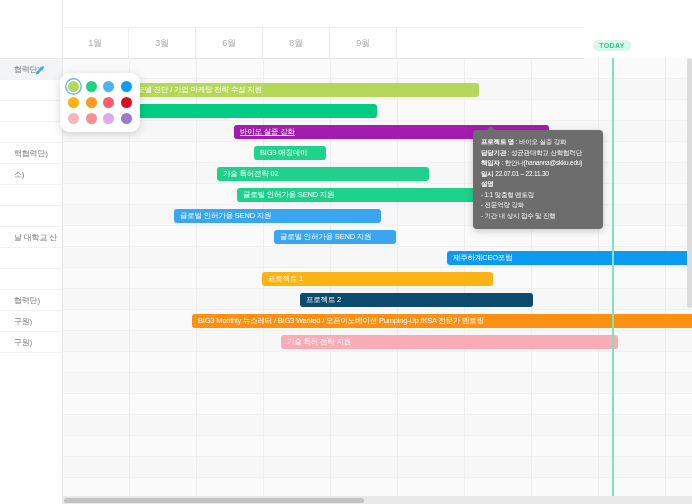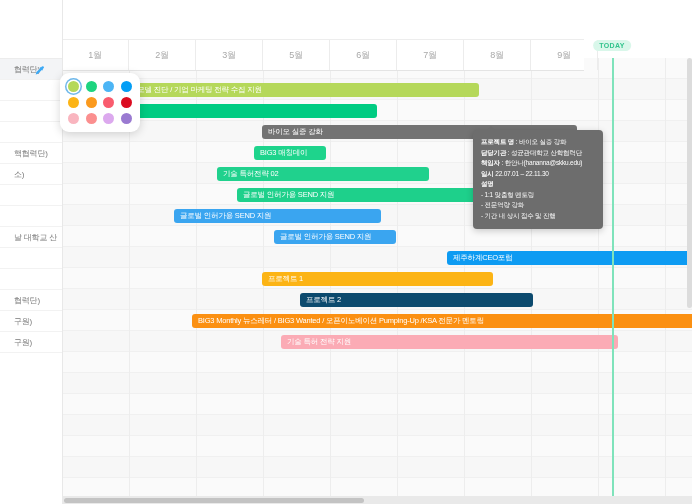--- a/index.html
+++ b/index.html
@@ -55,21 +55,21 @@
     right: 16px; top: 50%;
     transform: translateY(-50%);
     width: 12px; height: 12px;
     cursor: pointer;
   }
   .sb-fill { background: #fff; }
 
   
   .tl-head {
     position: absolute;
-    left: 62px; top: 12px;
+    left: 62px; top: 0;
     width: 522px; height: 58px;
     background: #ffffff;
     z-index: 4;
   }
   .tl-head-top {
     height: 27px;
     border-bottom: 1px solid #ededed;
     background: #fff;
   }
   .tl-months {
@@ -276,44 +276,41 @@
         <div class="vline" style="left: 268px;"></div>
         <div class="vline" style="left: 335px;"></div>
         <div class="vline" style="left: 402px;"></div>
         <div class="vline" style="left: 469px;"></div>
         <div class="vline" style="left: 536px;"></div>
         <div class="vline" style="left: 603px;"></div>
       </div>
     <div class="bars" id="grid-bars">
         <div class="bar" style="left: 60px; width: 357px; top: 24.5px; background: rgb(181, 216, 90);">소 모델 진단 / 기업 마케팅 전략 수집 지원</div>
         <div class="bar" style="left: 60px; width: 255px; top: 45.5px; background: rgb(0, 204, 130);">략</div>
-        <div class="bar" style="left: 200px; width: 315px; top: 66.5px; background: #737373;">바이오 실증 강화</div>
+        <div class="bar" style="left: 172px; width: 315px; top: 66.5px; background: #a21caf; text-decoration: underline;">바이오 실증 강화</div>
         <div class="bar" style="left: 192px; width: 72px; top: 87.5px; background: rgb(30, 212, 140);">BIG3 매칭데이</div>
         <div class="bar" style="left: 155px; width: 212px; top: 108.5px; background: rgb(32, 209, 141);">기술 특허전략 02</div>
         <div class="bar" style="left: 175px; width: 282px; top: 129.5px; background: rgb(30, 208, 139);">글로벌 인허가용 SEND 지원</div>
         <div class="bar" style="left: 112px; width: 207px; top: 150.5px; background: rgb(58, 165, 240);">글로벌 인허가용 SEND 지원</div>
         <div class="bar" style="left: 212px; width: 122px; top: 171.5px; background: rgb(58, 165, 240);">글로벌 인허가용 SEND 지원</div>
         <div class="bar" style="left: 385px; width: 307px; top: 192.5px; background: rgb(13, 155, 242);">제주하계CEO포럼</div>
         <div class="bar" style="left: 200px; width: 231px; top: 213.5px; background: rgb(252, 180, 21);">프로젝트 1</div>
         <div class="bar" style="left: 238px; width: 233px; top: 234.5px; background: #0c4a6e;">프로젝트 2</div>
         <div class="bar" style="left: 130px; width: 562px; top: 255.5px; background: rgb(251, 144, 18);">BIG3 Monthly 뉴스레터 / BIG3 Wanted / 오픈이노베이션 Pumping-Up /KSA 전문가 멘토링</div>
         <div class="bar" style="left: 219px; width: 337px; top: 276.5px; background: rgb(251, 171, 181);">기술 특허 전략 지원</div>
       </div>
     <div class="today-line" id="today-line-body" style="left: 550px;"></div>
   </div>
 
   <div class="tl-head">
     <div class="tl-head-top"></div>
     <div class="tl-months" id="month-row">
         <div class="tl-month" style="width: 67px;">1월</div>
-        <div class="tl-month" style="width: 67px;">2월</div>
         <div class="tl-month" style="width: 67px;">3월</div>
-        <div class="tl-month" style="width: 67px;">5월</div>
         <div class="tl-month" style="width: 67px; text-align: center;">6월</div>
-        <div class="tl-month" style="width: 67px;">7월</div>
         <div class="tl-month" style="width: 67px;">8월</div>
         <div class="tl-month" style="width: 67px;">9월</div>
       </div>
   </div>
 
   <div class="today-badge" id="today-badge" style="left: 612px;">TODAY</div>
 
   <div class="sidebar">
     <div class="sb-head"></div>
     <div id="sb-rows">

